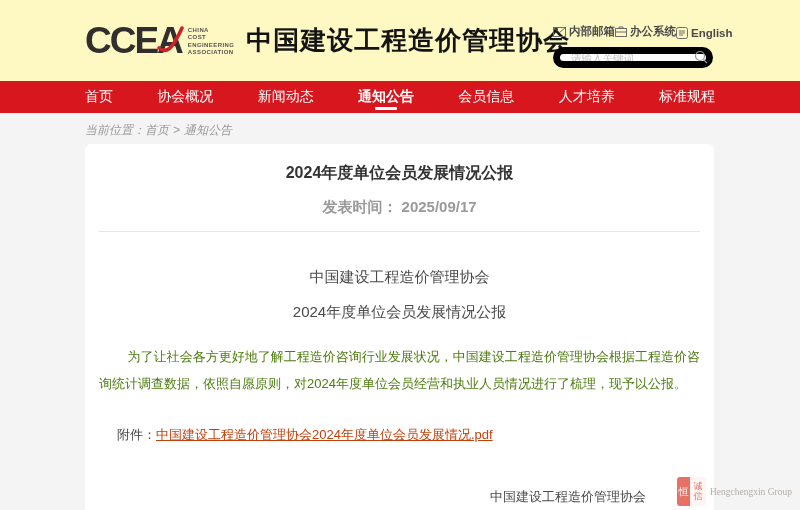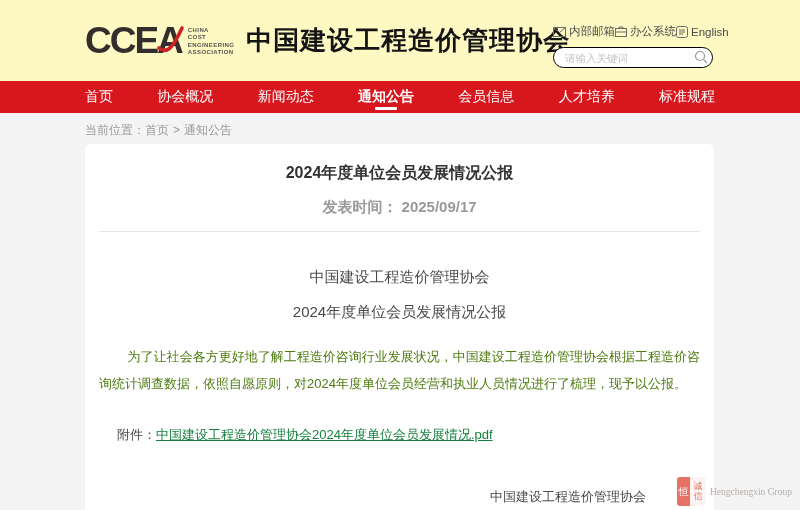--- a/index.html
+++ b/index.html
@@ -14,58 +14,58 @@
   .header { background:#fef9c3; height:81px; position:relative; }
   .header-inner { width:630px; margin-left:85px; height:100%; position:relative; display:flex; align-items:center; }
   .logo-link { display:flex; align-items:center; cursor:pointer; text-decoration:none; }
   .ccea-wrap { position:relative; display:inline-block; }
   .ccea-text { font-size:37px; font-weight:800; letter-spacing:-2px; color:#322e2d; line-height:1; }
   .ccea-swoosh { position:absolute; right:-4px; top:2px; width:30px; height:34px; }
   .logo-tagline { margin-left:6px; margin-top:2px; display:flex; flex-direction:column; }
   .logo-tagline span { font-size:6px; line-height:1.2; letter-spacing:.4px; color:#565250; font-weight:700; }
   .site-title { font-size:26px; font-weight:700; color:#141414; margin-left:12px; letter-spacing:1px; white-space:nowrap; }
   .header-right { position:absolute; right:0; top:24px; width:162px; }
-  .quick-links { display:flex; justify-content:space-between; align-items:center; }
+  .quick-links { display:flex; justify-content:space-between; align-items:flex-end;font-weight:bold; }
   .quick-link { display:flex; align-items:center; gap:3px; font-size:11.5px; color:#4a4a4a; cursor:pointer; white-space:nowrap; }
   .quick-link svg { display:block; }
   .search-box { margin-top:8px; position:relative; }
   .search-input {
-    width:160px; height:21px; border:1px solid #000000; border-radius:11px;
+    width:160px; height:21px; border:7px solid #000000; border-radius:11px;
     padding:0 26px 0 11px; font-size:10.5px; color:#666; outline:none; background:#fff;
     font-family:"Liberation Sans","DejaVu Sans",sans-serif;
   }
   .search-input::placeholder { color:#c3c3c3; }
   .search-btn { position:absolute; right:7px; top:3px; width:15px; height:15px; background:none; border:none; cursor:pointer; padding:0; }
   
   .nav { background:#d8161d; height:32px; }
   .nav-inner { width:630px; margin-left:85px; height:100%; display:flex; justify-content:space-between; align-items:center; }
   .nav-item { position:relative; color:#fff; font-size:14px; height:100%; display:flex; align-items:center; cursor:pointer; white-space:nowrap; }
   .nav-item.active .nav-label { font-weight:700; }
   .nav-underline { display:none; }
   .nav-item.active .nav-underline { display:block; position:absolute; bottom:3px; left:50%; transform:translateX(-50%); width:22px; height:3px; background:#fff; border-radius:1px; }
   
-  .breadcrumb { margin-left:85px; padding-top:9px; height:31px; font-size:12px; color:#999; }
+  .breadcrumb { margin-left:85px; padding-top:9px; height:31px; font-size:12px; color:#999;font-style:italic; }
   .breadcrumb a { color:#999; text-decoration:none; cursor:pointer; }
   .crumb-sep { margin:0 4px; }
   
   .card {
     margin-left:85px; width:629px; background:#fff; border-radius:6px 6px 0 0;
     min-height:370px; padding:19px 14px 30px 14px;
   }
   .doc-title { text-align:center; font-size:16px; font-weight:700; color:#333; }
   .doc-meta { text-align:center; font-size:15px; font-weight:700; color:#999; margin-top:14px; }
   .doc-divider { border:none; border-top:1px solid #e7e7e7; margin-top:14px; }
   .inner-h1 { text-align:center; font-size:15px; color:#4a4a4a; margin-top:36px; }
   .inner-h2 { text-align:center; font-size:15px; color:#4a4a4a; margin-top:16px; }
   .doc-paragraph {
     margin-top:21px; font-size:13px; color:#4d7c0f; line-height:2.1;
     text-align:justify; text-indent:2.2em;
   }
   .attachment { margin-top:28px; font-size:13px; color:#4a4a4a; padding-left:18px; }
-  .attachment a { color:#15803d; text-decoration:underline; cursor:pointer; }
+  .attachment a { color:#c2410c; text-decoration:underline; cursor:pointer; }
   .signature { margin-top:44px; display:flex; flex-direction:column; align-items:flex-end; padding-right:54px; }
   .signature-block { text-align:center; }
   .signature-org { font-size:13px; color:#4a4a4a; }
   
   .watermark { position:absolute; right:8px; bottom:4px; display:flex; align-items:center; gap:4px; opacity:.85; }
   .seal { width:29px; height:29px; border-radius:3px; overflow:hidden; display:flex; font-family:"Liberation Serif","DejaVu Serif",serif; }
   .seal-left { width:13px; background:#e2594b; color:#fff; font-size:10px; display:flex; align-items:center; justify-content:center; }
   .seal-right { width:16px; background:#fdf3f1; display:flex; flex-direction:column; align-items:center; justify-content:center; color:#e2594b; font-size:9px; line-height:1.1; }
   .wm-text { display:flex; flex-direction:column; }
   .wm-cn { font-family:"Liberation Serif","DejaVu Serif",serif; font-size:15px; color:#9f9690; letter-spacing:3px; }

